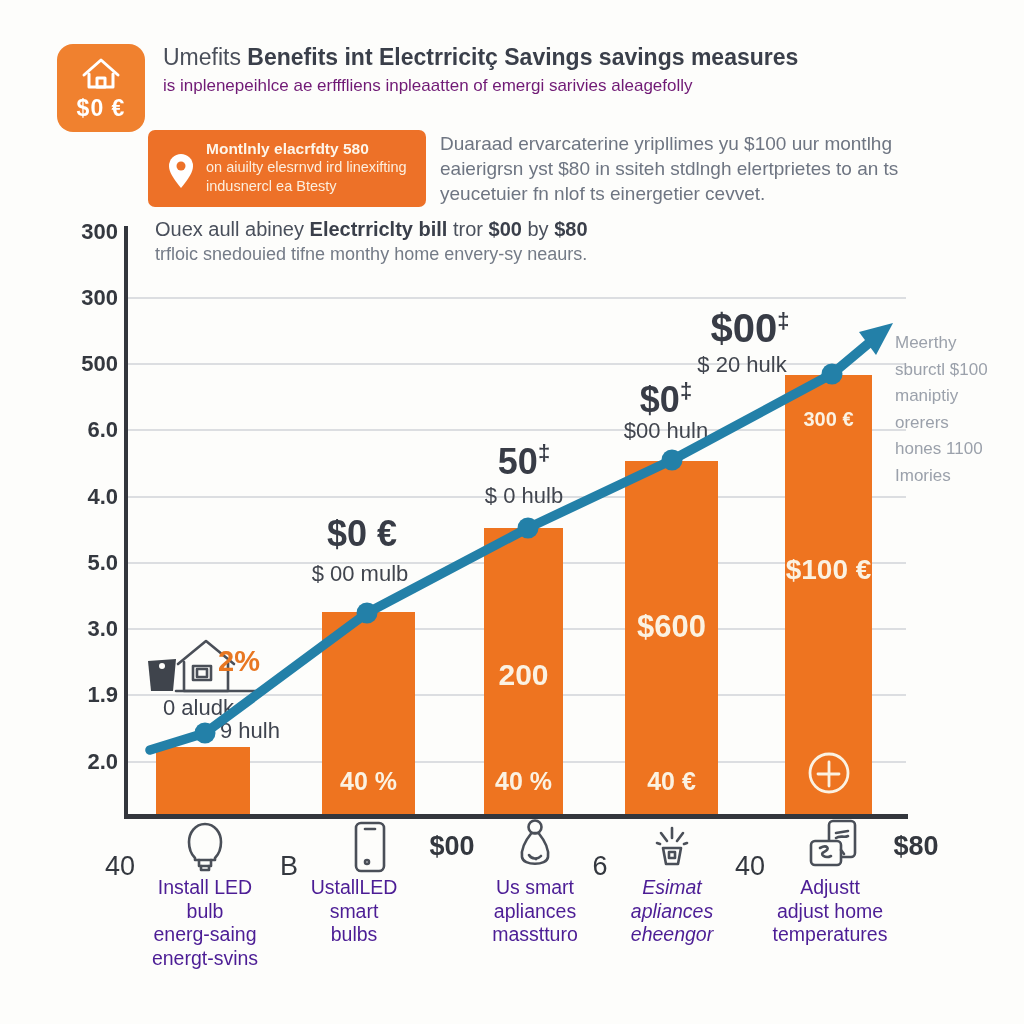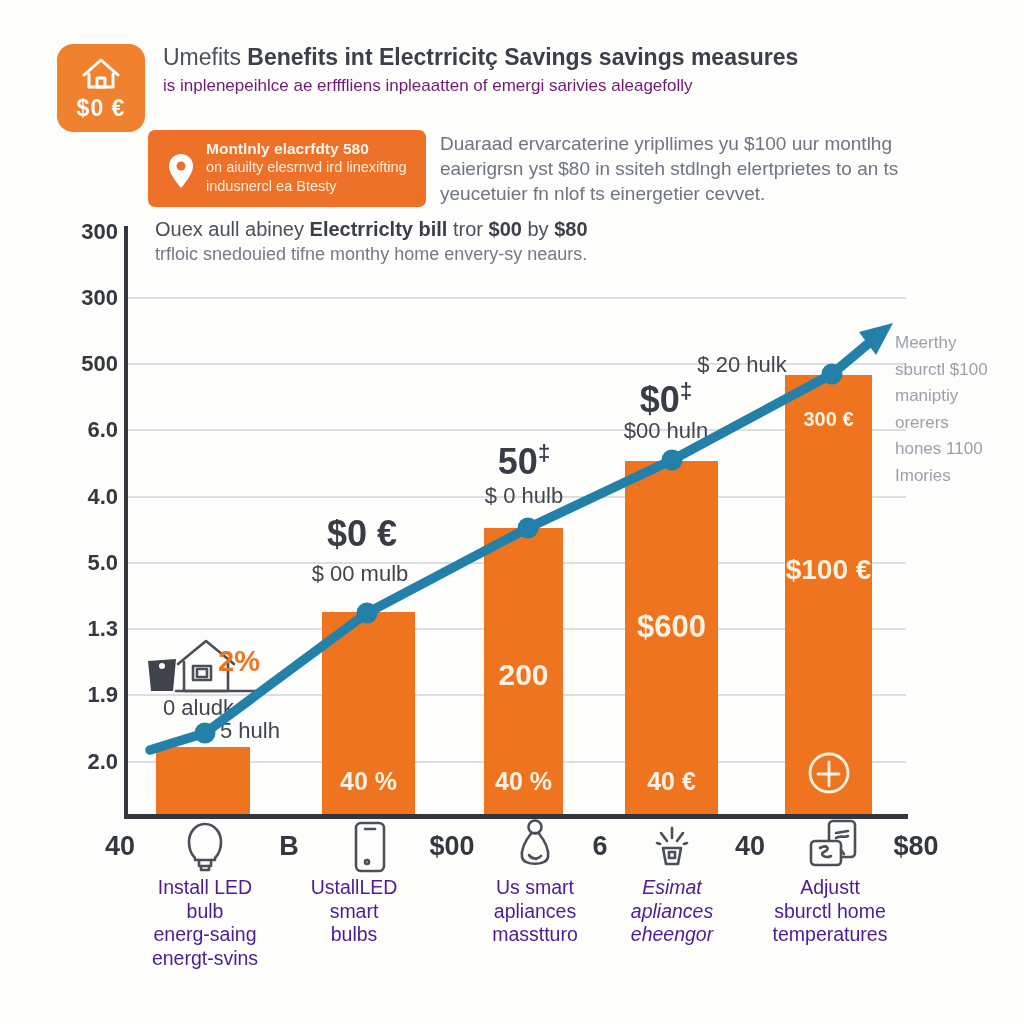--- a/index.html
+++ b/index.html
@@ -44,21 +44,21 @@
 
   
   .pct{font-size:29px;font-weight:700;color:#E87722;}
   .ann{font-size:22px;color:#3E434E;white-space:nowrap;}
 
   
   .note{left:895px;top:330px;width:130px;font-size:17px;line-height:26.5px;color:#9BA1AB;}
 
   
   .xt{width:110px;text-align:center;font-size:27px;font-weight:700;color:#34383F;top:831px;}
-  .xt.md{font-weight:700;}
+  .xt.md{font-weight:400;margin-top:20px;}
   .measure{top:876px;width:180px;text-align:center;font-size:19.5px;line-height:23.5px;color:#4c1d95;font-weight:500;}
 
   svg{display:block;}
   .icon-stroke{stroke:#4A4F58;stroke-width:2.6;fill:none;stroke-linecap:round;stroke-linejoin:round;}
 </style>
 </head>
 <body>
 
 <div class="canvas">
 
@@ -105,21 +105,21 @@
   <div class="abs grid" style="top:628px;"></div>
   <div class="abs grid" style="top:694px;"></div>
   <div class="abs grid" style="top:761px;"></div>
 
   <div class="abs ylab" style="top:219px;">300</div>
   <div class="abs ylab" style="top:285px;">300</div>
   <div class="abs ylab" style="top:351px;">500</div>
   <div class="abs ylab" style="top:417px;">6.0</div>
   <div class="abs ylab" style="top:484px;">4.0</div>
   <div class="abs ylab" style="top:550px;">5.0</div>
-  <div class="abs ylab" style="top:616px;">1.3</div>
+  <div class="abs ylab" style="top:616px;">3.0</div>
   <div class="abs ylab" style="top:682px;">1.9</div>
   <div class="abs ylab" style="top:749px;">2.0</div>
 
   <div class="abs bar" style="left:156px;top:747px;width:94px;height:67px;"></div>
   <div class="abs bar" style="left:322px;top:612px;width:93px;height:202px;">
     <span style="bottom:18px;font-size:25px;">40 %</span>
   </div>
   <div class="abs bar" style="left:484px;top:528px;width:79px;height:286px;">
     <span style="top:130px;font-size:30px;">200</span>
     <span style="bottom:18px;font-size:25px;">40 %</span>
@@ -149,31 +149,32 @@
     <g class="icon-stroke" stroke="#555A63">
       <polyline points="40,31 68,8 96,31"></polyline>
       <path d="M46,29 L46,58 L90,58 L90,29"></path>
       <rect x="55" y="33" width="18" height="14"></rect>
       <rect x="59" y="36" width="10" height="8"></rect>
       <line x1="38" y1="58" x2="124" y2="58"></line>
     </g>
   </svg>
   <div class="abs pct" style="left:218px;top:645px;">2%</div>
   <div class="abs ann" style="left:163px;top:695px;">0 aludk</div>
-  <div class="abs ann" style="left:220px;top:718px;">5 hulh</div>
+  <div class="abs ann" style="left:220px;top:718px;">9 hulh</div>
 
   <div class="abs peak" style="left:262px;top:512px;"><span>$0 €</span><sup></sup></div>
   <div class="abs peaksub" style="left:260px;top:561px;">$ 00 mulb</div>
 
   <div class="abs peak" style="left:424px;top:440px;"><span>50</span><sup>‡</sup></div>
   <div class="abs peaksub" style="left:424px;top:483px;">$ 0 hulb</div>
 
   <div class="abs peak" style="left:566px;top:378px;"><span>$0</span><sup>‡</sup></div>
   <div class="abs peaksub" style="left:566px;top:418px;">$00 huln</div>
 
+  <div class="abs peak" style="left:650px;top:306px;font-size:40px;"><span>$00</span><sup>‡</sup></div>
   <div class="abs peaksub" style="left:642px;top:352px;">$ 20 hulk</div>
 
   <svg class="abs" style="left:0;top:0;" width="1024" height="1024" viewBox="0 0 1024 1024">
     <polyline points="150,750 205,733 367,613 528,528 672,460 832,374 869,343" fill="none" stroke="#2380A8" stroke-width="9.5" stroke-linecap="round" stroke-linejoin="round"></polyline>
     <polygon points="893,323 876,355 859,332" fill="#2380A8"></polygon>
     <circle cx="205" cy="733" r="10.5" fill="#2380A8"></circle>
     <circle cx="367" cy="613" r="10.5" fill="#2380A8"></circle>
     <circle cx="528" cy="528" r="10.5" fill="#2380A8"></circle>
     <circle cx="672" cy="460" r="10.5" fill="#2380A8"></circle>
     <circle cx="832" cy="374" r="10.5" fill="#2380A8"></circle>
@@ -255,17 +256,17 @@
     <div>apliances</div>
     <div>masstturo</div>
   </div>
   <div class="abs measure" style="left:582px;font-style:italic;">
     <div>Esimat</div>
     <div>apliances</div>
     <div>eheengor</div>
   </div>
   <div class="abs measure" style="left:740px;">
     <div>Adjustt</div>
-    <div>sburctl home</div>
+    <div>adjust home</div>
     <div>temperatures</div>
   </div>
 
 </div>
 
 </body></html>

